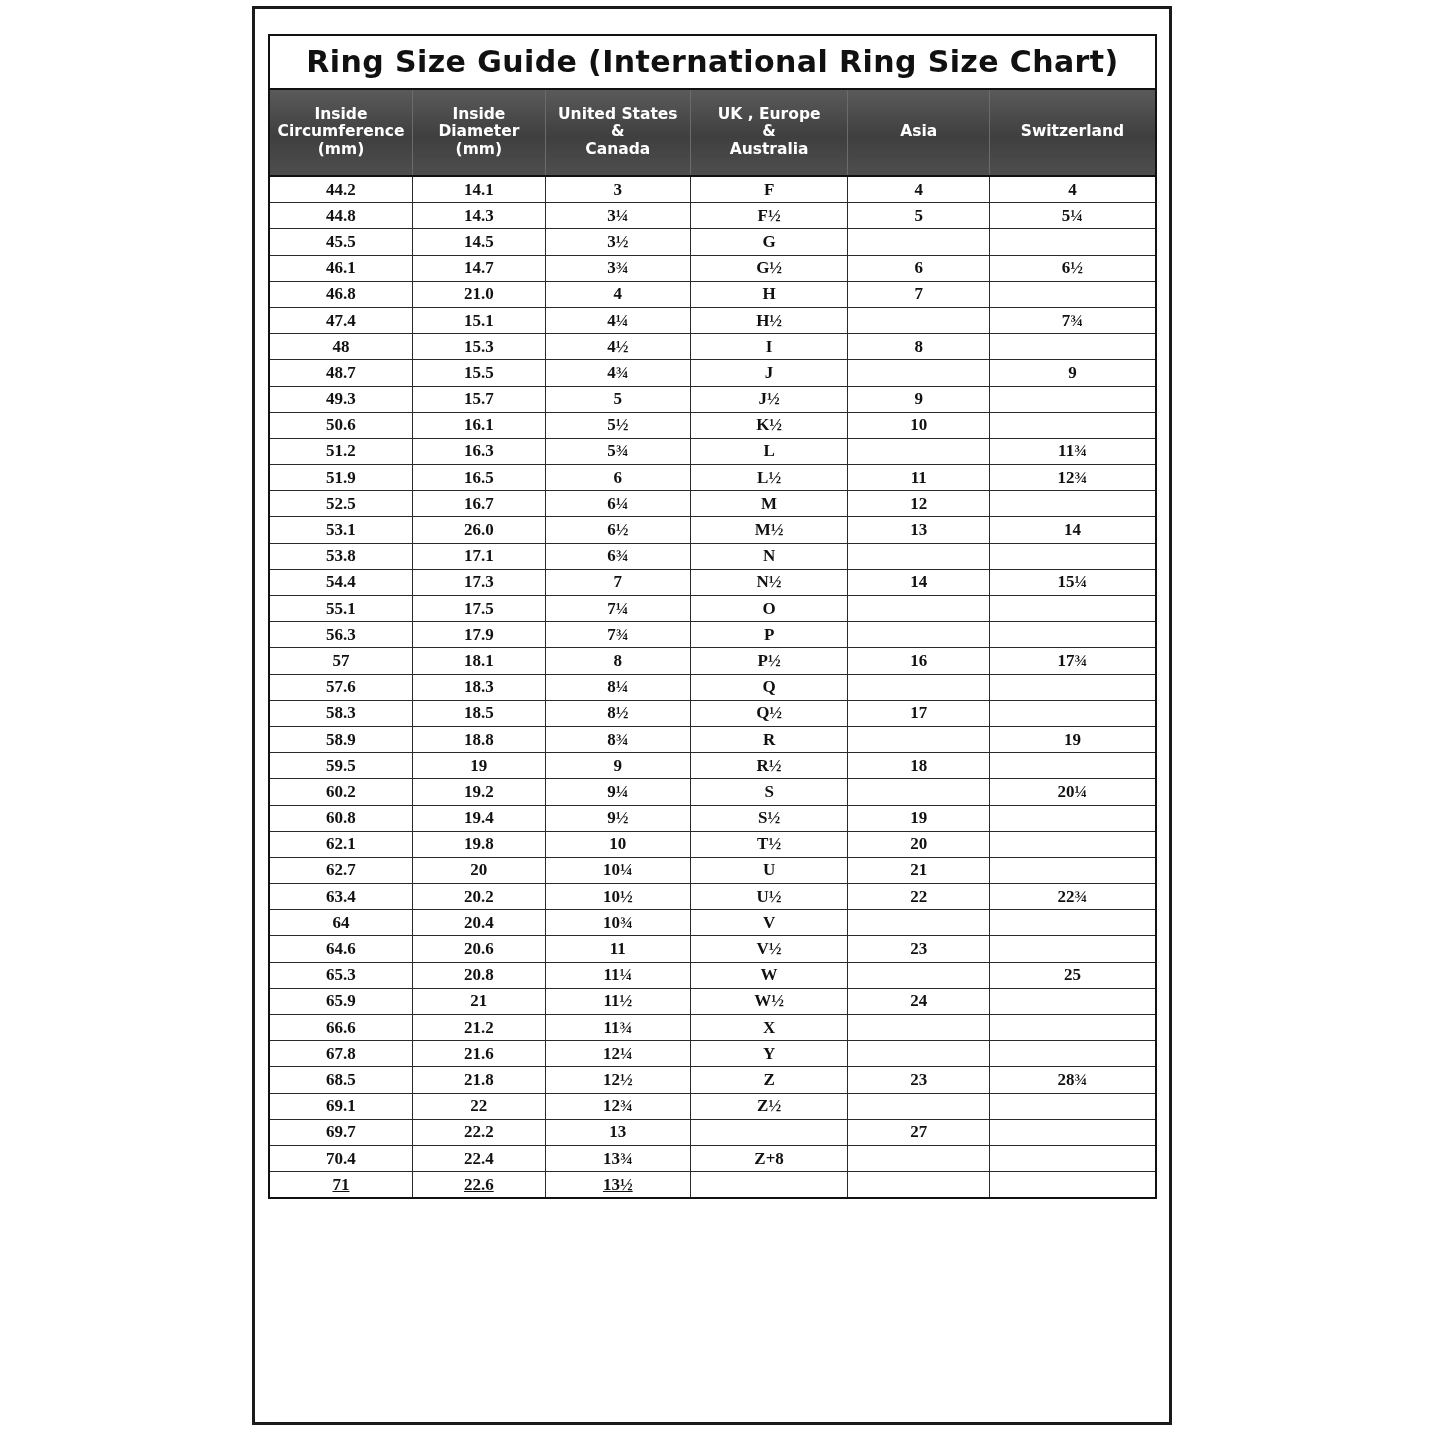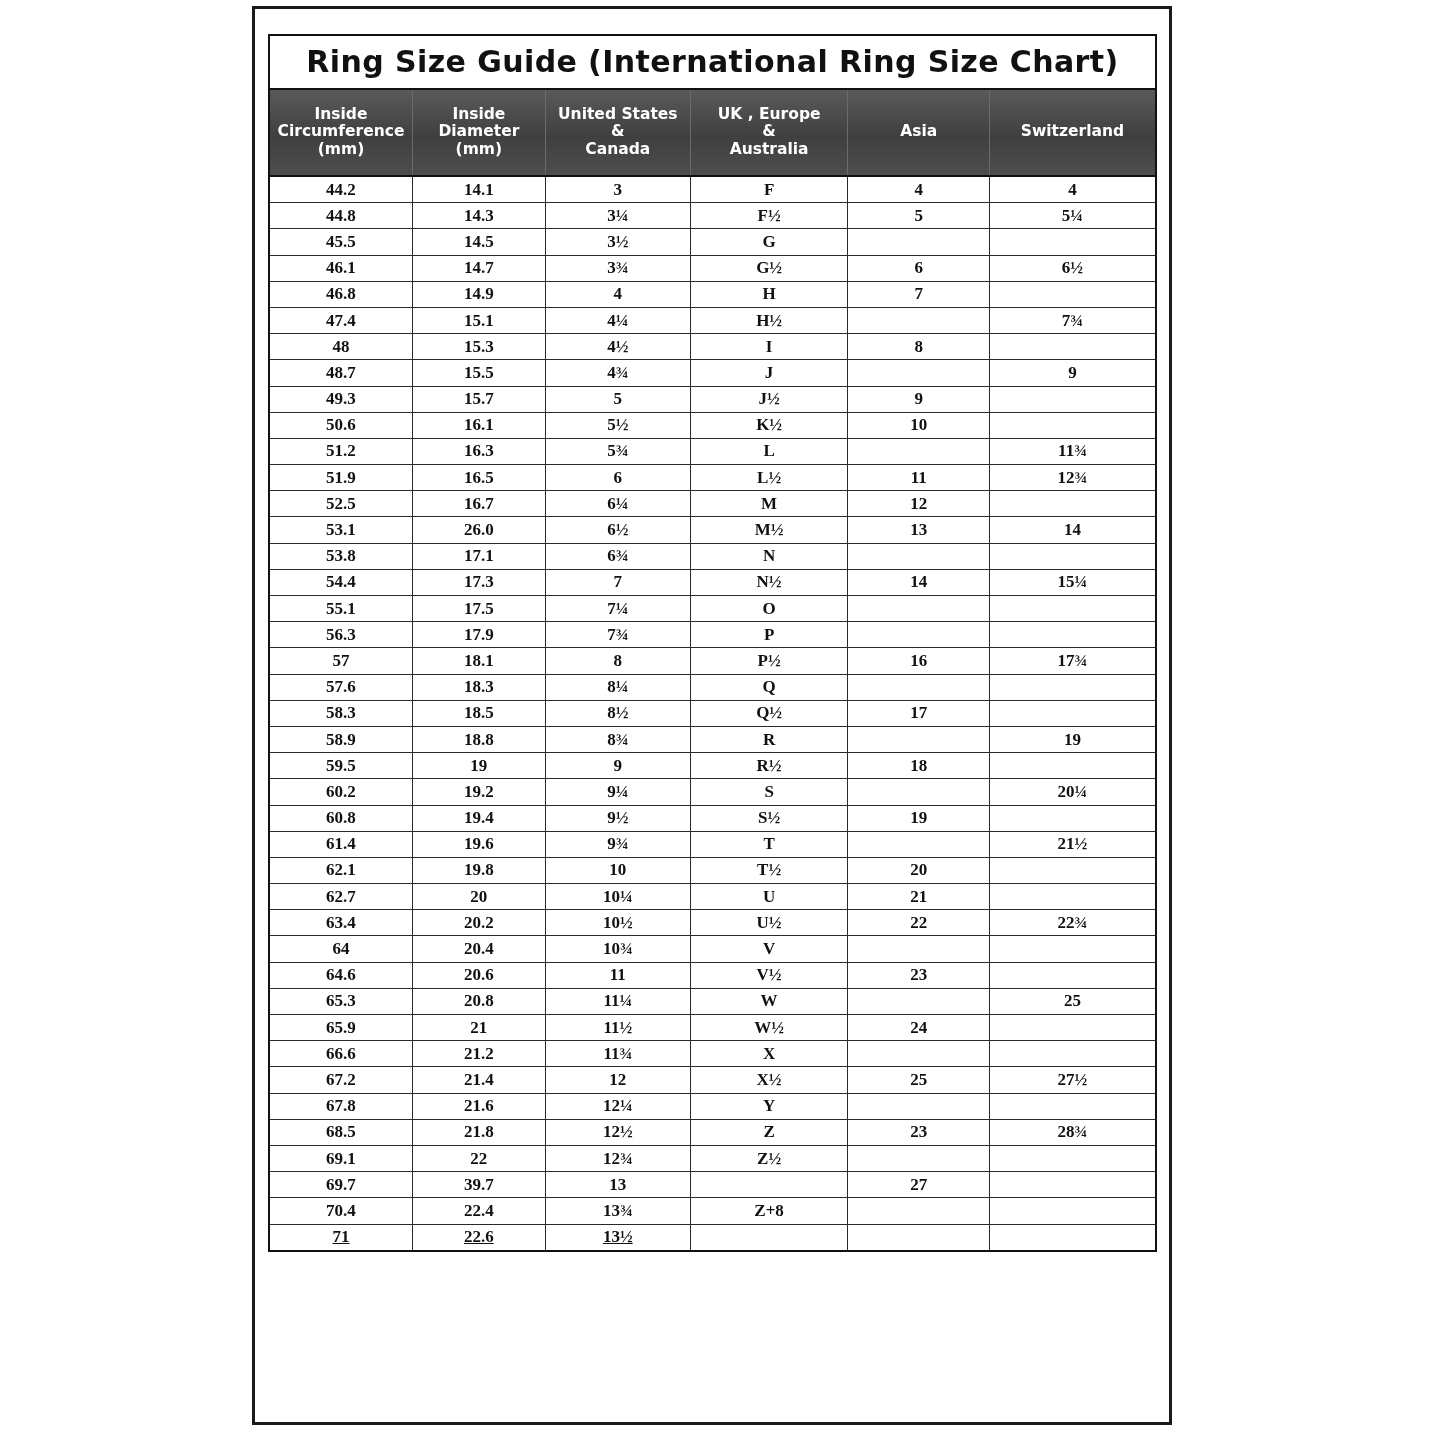--- a/index.html
+++ b/index.html
@@ -199,21 +199,21 @@
           <tr>
             <td>46.1</td>
             <td>14.7</td>
             <td>3¾</td>
             <td>G½</td>
             <td>6</td>
             <td>6½</td>
           </tr>
           <tr>
             <td>46.8</td>
-            <td>14.9</td>
+            <td>21.0</td>
             <td>4</td>
             <td>H</td>
             <td>7</td>
             <td></td>
           </tr>
           <tr>
             <td>47.4</td>
             <td>15.1</td>
             <td>4¼</td>
             <td>H½</td>
@@ -366,28 +366,20 @@
           </tr>
           <tr>
             <td>60.8</td>
             <td>19.4</td>
             <td>9½</td>
             <td>S½</td>
             <td>19</td>
             <td></td>
           </tr>
           <tr>
-            <td>61.4</td>
-            <td>19.6</td>
-            <td>9¾</td>
-            <td>T</td>
-            <td></td>
-            <td>21½</td>
-          </tr>
-          <tr>
             <td>62.1</td>
             <td>19.8</td>
             <td>10</td>
             <td>T½</td>
             <td>20</td>
             <td></td>
           </tr>
           <tr>
             <td>62.7</td>
             <td>20</td>
@@ -438,28 +430,20 @@
           </tr>
           <tr>
             <td>66.6</td>
             <td>21.2</td>
             <td>11¾</td>
             <td>X</td>
             <td></td>
             <td></td>
           </tr>
           <tr>
-            <td>67.2</td>
-            <td>21.4</td>
-            <td>12</td>
-            <td>X½</td>
-            <td>25</td>
-            <td>27½</td>
-          </tr>
-          <tr>
             <td>67.8</td>
             <td>21.6</td>
             <td>12¼</td>
             <td>Y</td>
             <td></td>
             <td></td>
           </tr>
           <tr>
             <td>68.5</td>
             <td>21.8</td>
@@ -471,21 +455,21 @@
           <tr>
             <td>69.1</td>
             <td>22</td>
             <td>12¾</td>
             <td>Z½</td>
             <td></td>
             <td></td>
           </tr>
           <tr>
             <td>69.7</td>
-            <td>39.7</td>
+            <td>22.2</td>
             <td>13</td>
             <td></td>
             <td>27</td>
             <td></td>
           </tr>
           <tr>
             <td>70.4</td>
             <td>22.4</td>
             <td>13¾</td>
             <td>Z+8</td>

